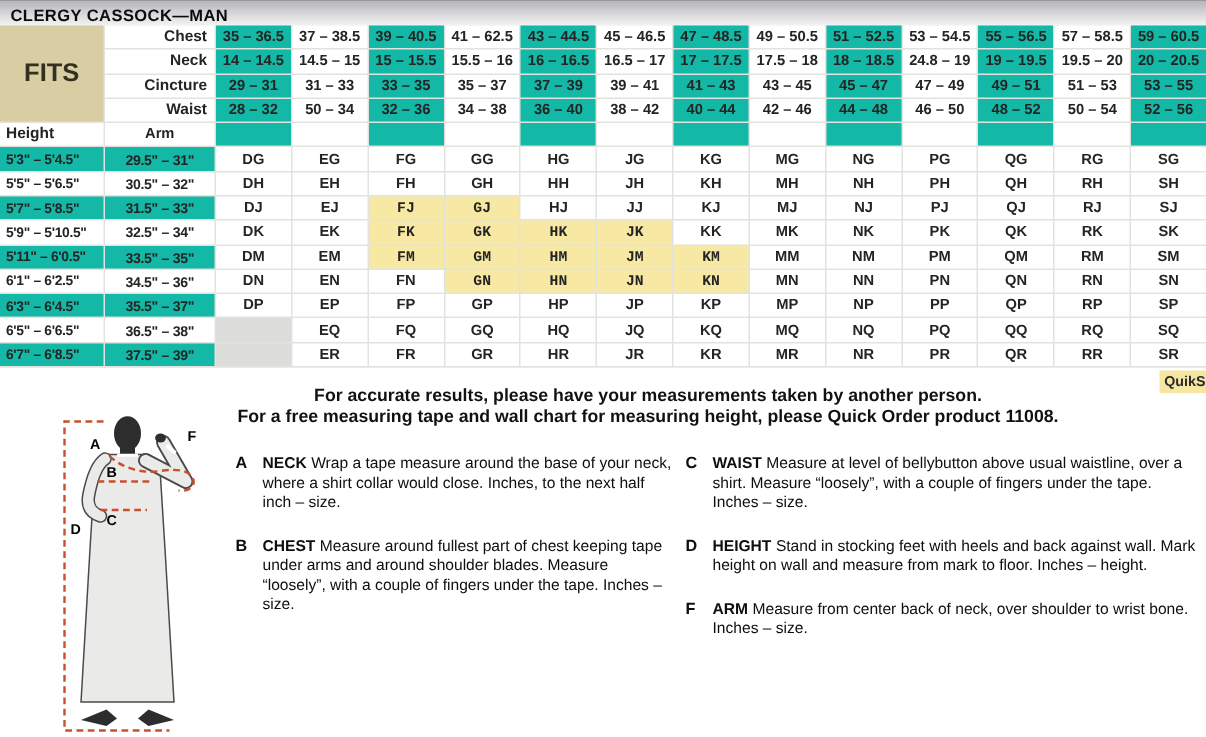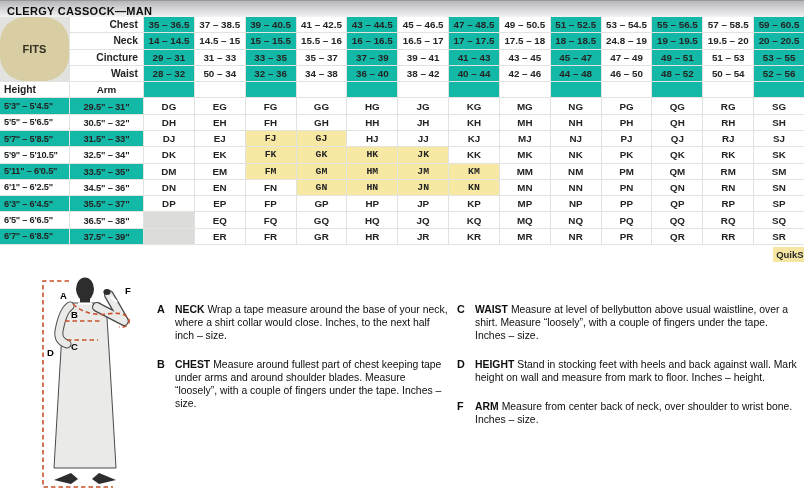--- a/index.html
+++ b/index.html
@@ -16,21 +16,21 @@
   
   #size-grid{position:absolute;left:0;top:17px;width:804px;height:227px;
     display:grid;grid-template-columns:69px 73px repeat(13,1fr);
     grid-template-rows:repeat(14,1fr);gap:1px;background:#e2e2de;border-bottom:1px solid #e2e2de;}
   .cell{background:#fff;display:flex;align-items:center;justify-content:center;
     font-weight:bold;font-size:9.8px;color:#242424;white-space:nowrap;overflow:hidden;}
   .cream{background:#14b8a6;}
   .tan{background:#d9cda4;}
   .hl{background:#f7e9a4;font-family:Liberation Mono, monospace;}
   .grayc{background:#dcdcda;}
-  .fits{grid-row:1 / span 4;grid-column:1;font-size:11px;color:#33301f;border-radius:25px;}
+  .fits{grid-row:1 / span 4;grid-column:1;font-size:17px;color:#33301f;}
   .lab{justify-content:flex-end;padding-right:5px;font-size:10.3px;}
   .hdr-left{justify-content:flex-start;padding-left:4px;font-size:10.3px;}
   .hcell{justify-content:flex-start;padding-left:4px;font-size:9.2px;letter-spacing:-.2px;}
   .acell{font-size:9.4px;letter-spacing:-.2px;}
 
   
   #quikship{position:absolute;left:773px;top:247px;width:48px;height:15px;background:#f5e7a2;
     display:flex;align-items:center;justify-content:center;font-size:9.5px;font-weight:bold;color:#2a2a2a;}
 
   
@@ -63,21 +63,21 @@
   <div id="titlebar">
     <span>CLERGY CASSOCK—MAN</span>
   </div>
 
   <div id="size-grid">
       <div class="cell tan fits">FITS</div>
       <div class="cell lab">Chest</div>
       <div class="cell cream">35 – 36.5</div>
       <div class="cell">37 – 38.5</div>
       <div class="cell cream">39 – 40.5</div>
-      <div class="cell">41 – 42.5</div>
+      <div class="cell">41 – 62.5</div>
       <div class="cell cream">43 – 44.5</div>
       <div class="cell">45 – 46.5</div>
       <div class="cell cream">47 – 48.5</div>
       <div class="cell">49 – 50.5</div>
       <div class="cell cream">51 – 52.5</div>
       <div class="cell">53 – 54.5</div>
       <div class="cell cream">55 – 56.5</div>
       <div class="cell">57 – 58.5</div>
       <div class="cell cream">59 – 60.5</div>
       <div class="cell lab">Neck</div>
@@ -269,20 +269,24 @@
       <div class="cell">MR</div>
       <div class="cell">NR</div>
       <div class="cell">PR</div>
       <div class="cell">QR</div>
       <div class="cell">RR</div>
       <div class="cell">SR</div>
     </div>
 
   <div id="quikship">QuikShip</div>
 
+  <div id="notes">
+    <div>For accurate results, please have your measurements taken by another person.</div>
+    <div>For a free measuring tape and wall chart for measuring height, please Quick Order product 11008.</div>
+  </div>
 
   <svg id="figure" width="132" height="215" viewBox="0 0 132 215">
 
     <path class="dash" d="M44,5 L18,5 L18,211 L88,211"></path>
 
     <ellipse cx="60" cy="13" rx="9" ry="11.5" fill="#2d2d2d"></ellipse>
     <rect x="55" y="20" width="10" height="8" fill="#2d2d2d"></rect>
     <path d="M46,27 L74,27 C79,29 81,35 82,42 L85,90 L91,192 L29,192 L35,90 L38,42 C39,34 41,29 46,27 Z" fill="#eaeae8" stroke="#4a4a4a" stroke-width="1"></path>
     <line x1="53" y1="27.5" x2="67" y2="27.5" stroke="#ffffff" stroke-width="2"></line>
 

